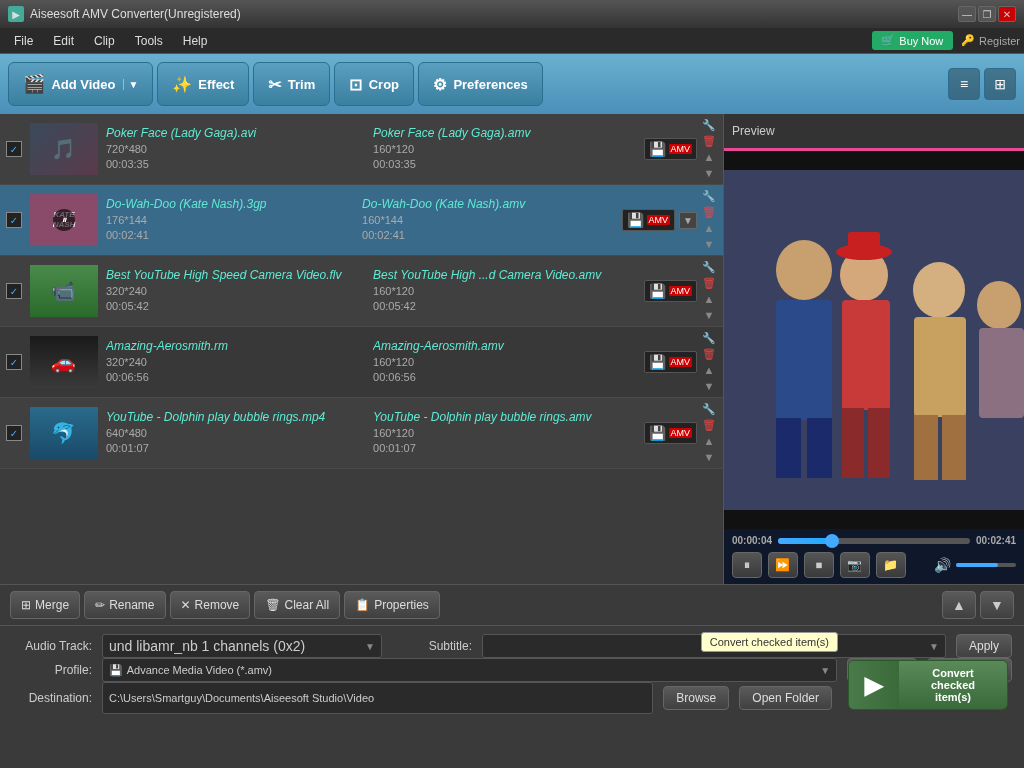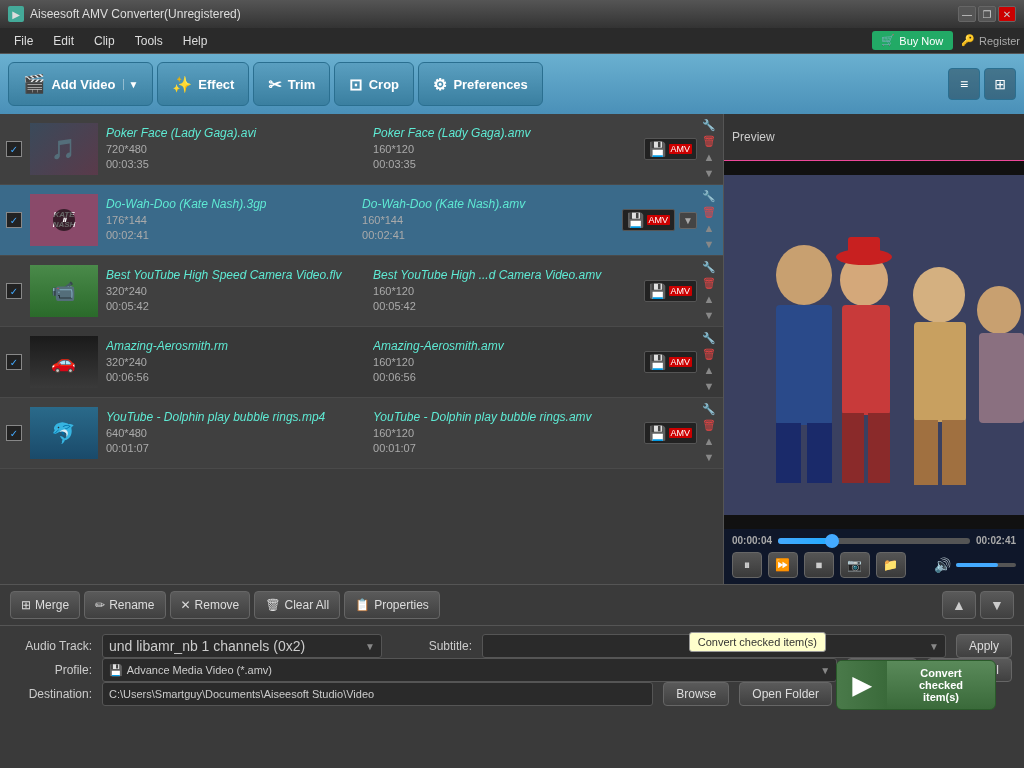--- a/index.html
+++ b/index.html
@@ -52,21 +52,21 @@
     .drop-arrow-small { color: #aaa; font-size: 10px; cursor: pointer; border: 1px solid #666; background: #444; padding: 2px 3px; border-radius: 2px; }
     .row-actions { display: flex; flex-direction: column; gap: 2px; margin-left: 4px; }
     .row-action-btn { width: 16px; height: 14px; display: flex; align-items: center; justify-content: center; cursor: pointer; font-size: 11px; }
     .row-action-btn.wrench { color: #aaa; }
     .row-action-btn.delete { color: #e44; }
     .row-action-btn.up { color: #888; }
     .row-action-btn.down { color: #888; }
 
     
     #preview { width: 300px; background: #2a2a2a; display: flex; flex-direction: column; }
-    #preview-header { padding: 16px 8px; font-size: 12px; color: #ccc; background: #333; border-bottom: 1px solid #ec4899; }
+    #preview-header { padding: 10px 8px; font-size: 12px; color: #ccc; background: #333; border-bottom: 3px solid #ec4899; }
     #preview-video { flex: 1; background: #000; display: flex; align-items: center; justify-content: center; overflow: hidden; }
     #preview-video-content { width: 100%; height: 100%; background: #111; position: relative; }
 
     #preview-controls { background: #0f172a; padding: 6px 8px; font-weight: bold; }
     .seek-bar { display: flex; align-items: center; gap: 6px; margin-bottom: 6px; }
     .time-label { font-size: 10px; color: #aaa; white-space: nowrap; }
     .seek-track { flex: 1; height: 6px; background: #555; border-radius: 3px; position: relative; cursor: pointer; }
     .seek-fill { height: 100%; width: 28%; background: linear-gradient(to right, #4af, #2af); border-radius: 3px; }
     .seek-thumb { position: absolute; top: -4px; left: 28%; width: 14px; height: 14px; background: #4af; border-radius: 50%; margin-left: -7px; }
     .playback-controls { display: flex; align-items: center; justify-content: center; gap: 6px; }
@@ -83,21 +83,21 @@
     .move-btn { width: 34px; height: 28px; background: linear-gradient(to bottom, #5a5a5a, #404040); border: 1px solid #666; border-radius: 4px; display: flex; align-items: center; justify-content: center; cursor: pointer; font-size: 14px; color: #ccc; }
 
     
     #settings-area { background: #3a3a3a; padding: 8px 12px; display: flex; flex-direction: column; }
     .settings-row { display: flex; align-items: center; gap: 10px; }
     .settings-label { color: #ccc; font-size: 12px; min-width: 80px; text-align: right; }
     .settings-select { background: #2a2a2a; border: 1px solid #555; color: #ccc; padding: 3px 6px; border-radius: 3px; font-size: 11px; flex: 1; height: 24px; display: flex; align-items: center; justify-content: space-between; cursor: pointer; }
     .settings-select .sel-arrow { color: #888; font-size: 10px; }
     .profile-select { flex: 1; max-width: none; }
     .settings-btn { background: linear-gradient(to bottom, #5a5a5a, #404040); border: 1px solid #666; border-radius: 4px; color: #ddd; padding: 3px 12px; cursor: pointer; font-size: 12px; height: 24px; display: flex; align-items: center; }
-    .dest-input { flex: 1; background: #2a2a2a; border: 1px solid #555; color: #ccc; padding: 3px 6px; border-radius: 3px; font-size: 11px; height: 24px; }
+    .dest-input { flex: 1; background: #2a2a2a; border: 1px solid #555; color: #ccc; padding: 3px 6px; border-radius: 3px; font-size: 11px; height: 32px; }
     .convert-btn { background: linear-gradient(to bottom, #5a8a5a, #3a6a3a); border: 1px solid #2a5a2a; border-radius: 6px; color: #fff; padding: 8px 16px; cursor: pointer; font-size: 13px; font-weight: bold; width: 160px; height: 50px; display: flex; align-items: center; justify-content: center; }
 
     
     .tooltip { background: #ffffcc; color: #333; border: 1px solid #999; padding: 3px 8px; border-radius: 3px; font-size: 11px; position: absolute; right: 170px; bottom: 58px; white-space: nowrap; z-index: 10; }
 
     
     .thumb-1 { background: linear-gradient(135deg, #3a4a3a, #5a6a5a); }
 
     .kate-nash-thumb { background: #8a4a6a; display: flex; align-items: center; justify-content: center; font-style: italic; }
     .kate-nash-label { font-size: 8px; color: #fff; text-align: center; font-weight: bold; line-height: 1.2; }
@@ -472,19 +472,19 @@
     <span class="settings-label">Destination:</span>
     <div class="dest-input" style="flex:1; display:flex; align-items:center;">
       <span style="color:#ccc; font-size:11px;">C:\Users\Smartguy\Documents\Aiseesoft Studio\Video</span>
     </div>
     <div class="settings-btn">Browse</div>
     <div class="settings-btn">Open Folder</div>
     <div style="width:170px;"></div>
   </div>
 </div>
 
-<div style="position:fixed; right:28px; bottom:58px; display:flex; flex-direction:column; align-items:flex-end; gap:4px;">
+<div style="position:fixed; right:16px; bottom:58px; display:flex; flex-direction:column; align-items:flex-end; gap:4px;">
   <div class="tooltip">Convert checked item(s)</div>
   <div class="convert-btn" style="position:relative; overflow:hidden;">
     <div style="position:absolute; left:0; top:0; bottom:0; width:50px; background:linear-gradient(to right, #4a7a4a, #3a6a3a); display:flex; align-items:center; justify-content:center; font-size:24px;">▶</div>
     <span style="margin-left:50px; font-size:11px; text-align:center;">Convert checked item(s)</span>
   </div>
 </div>
 
 </body></html>

